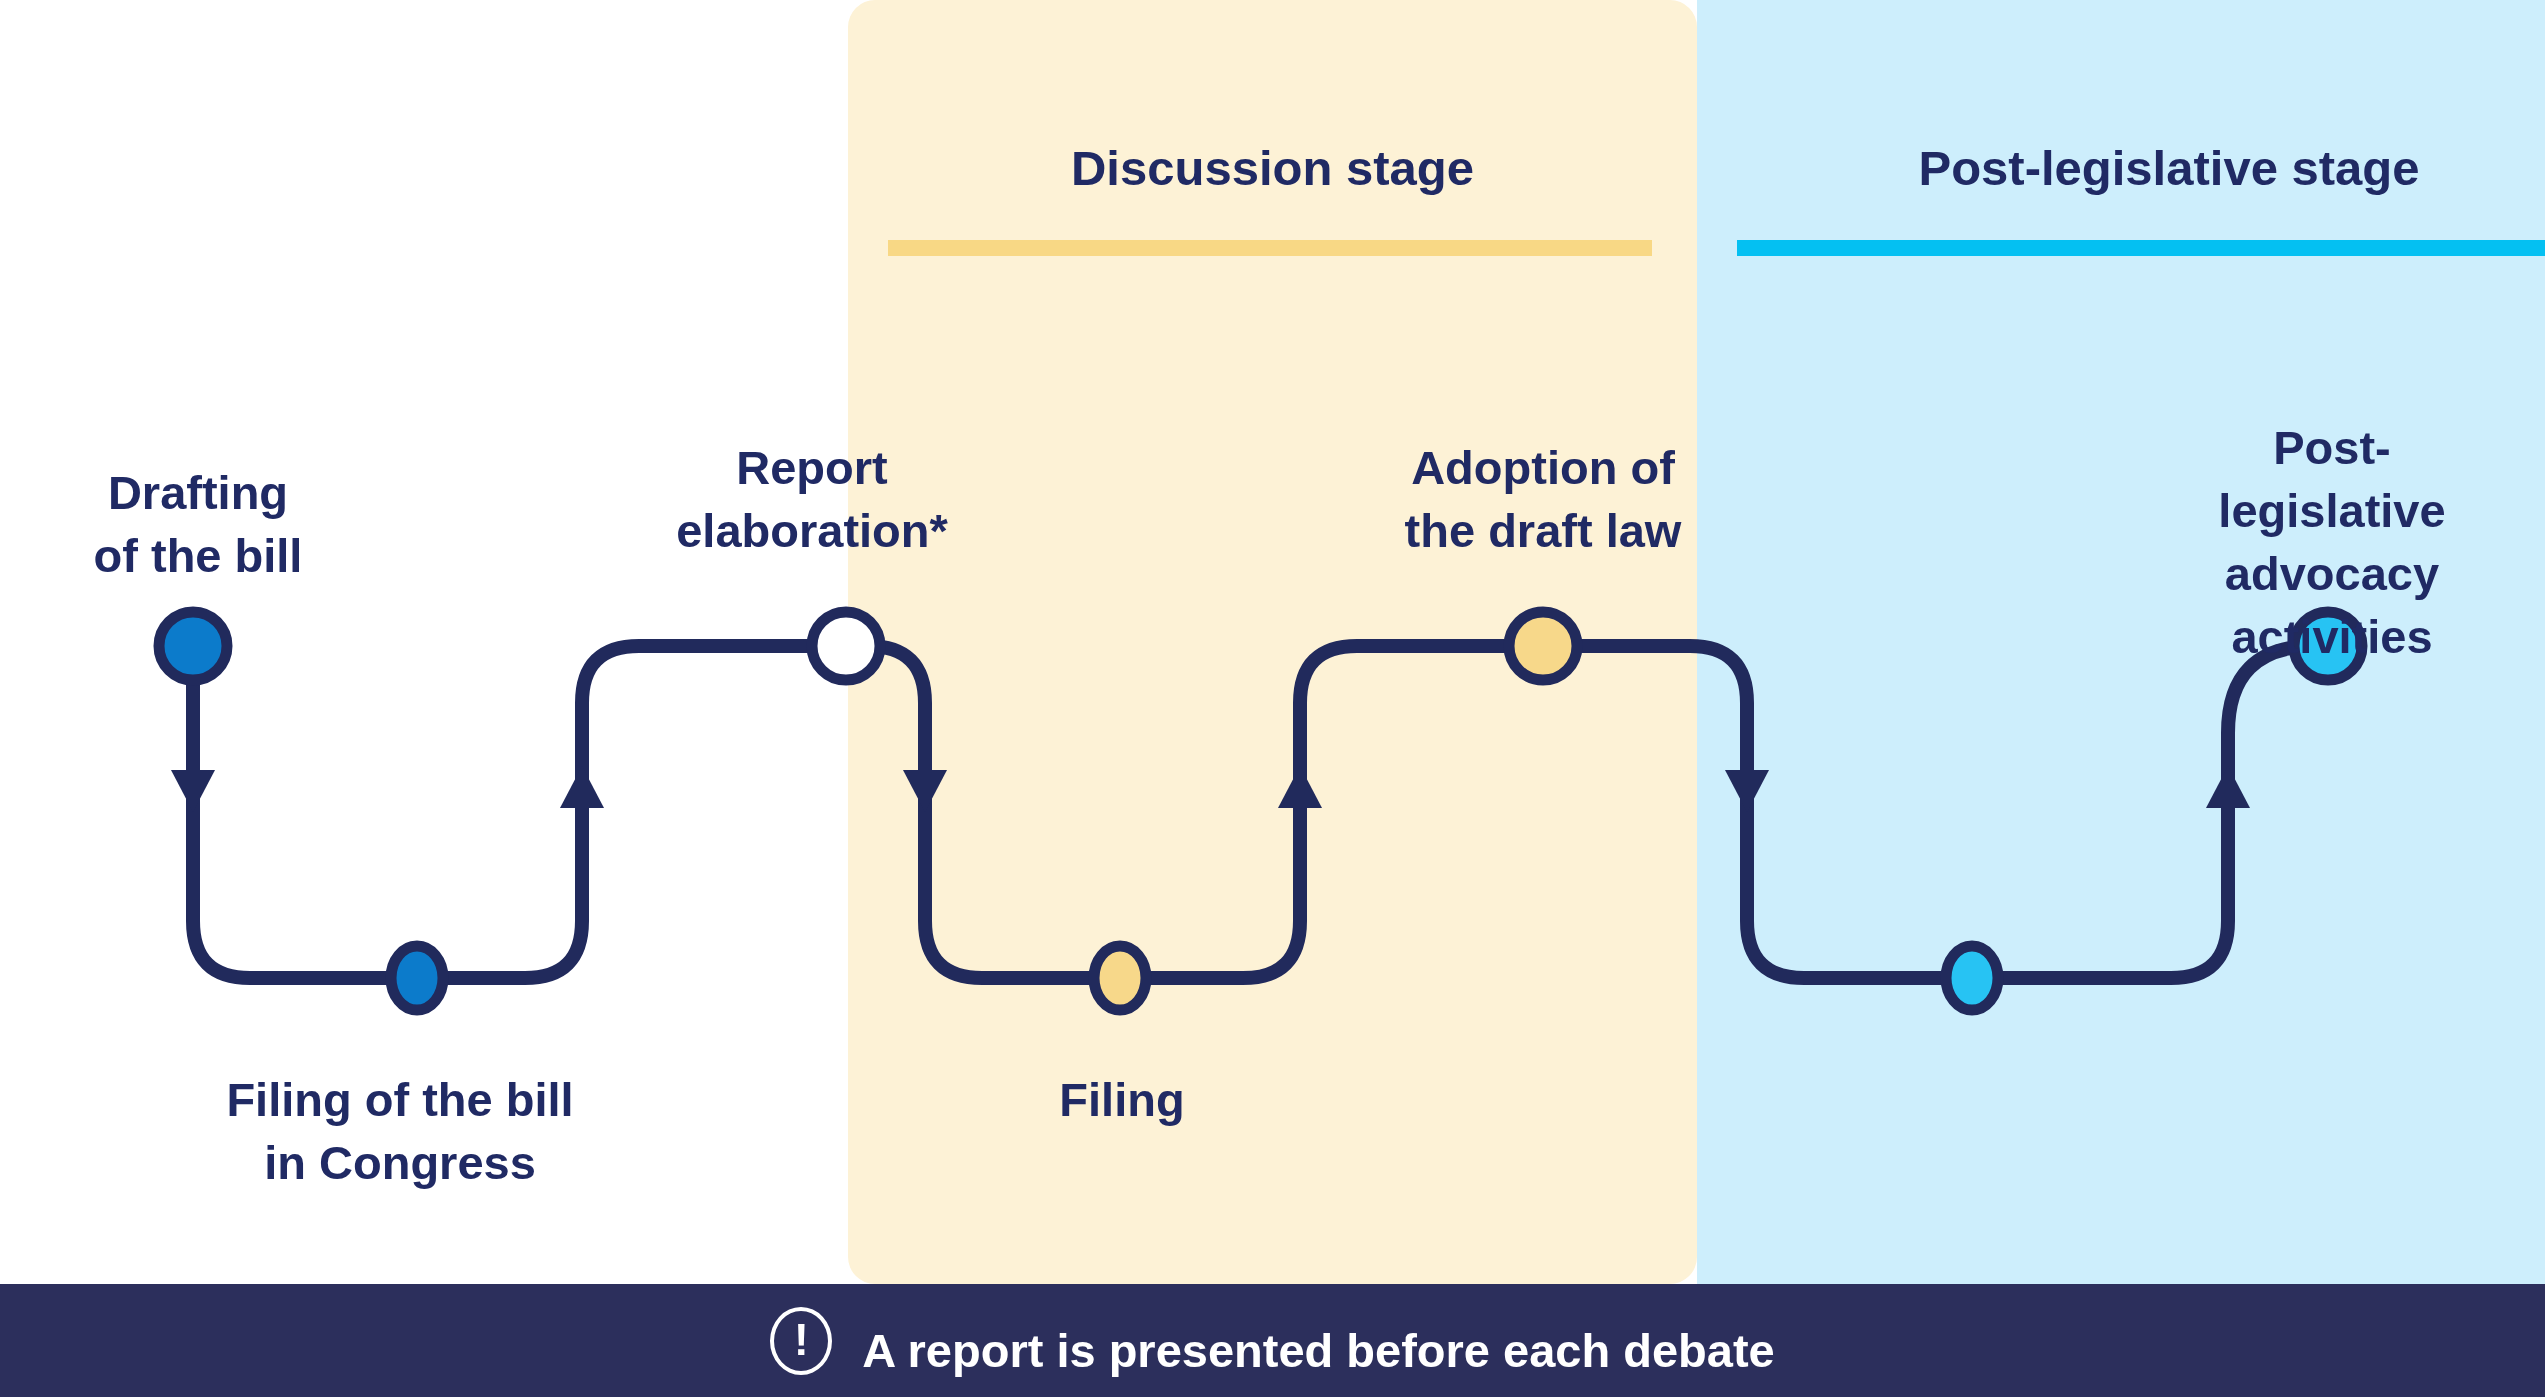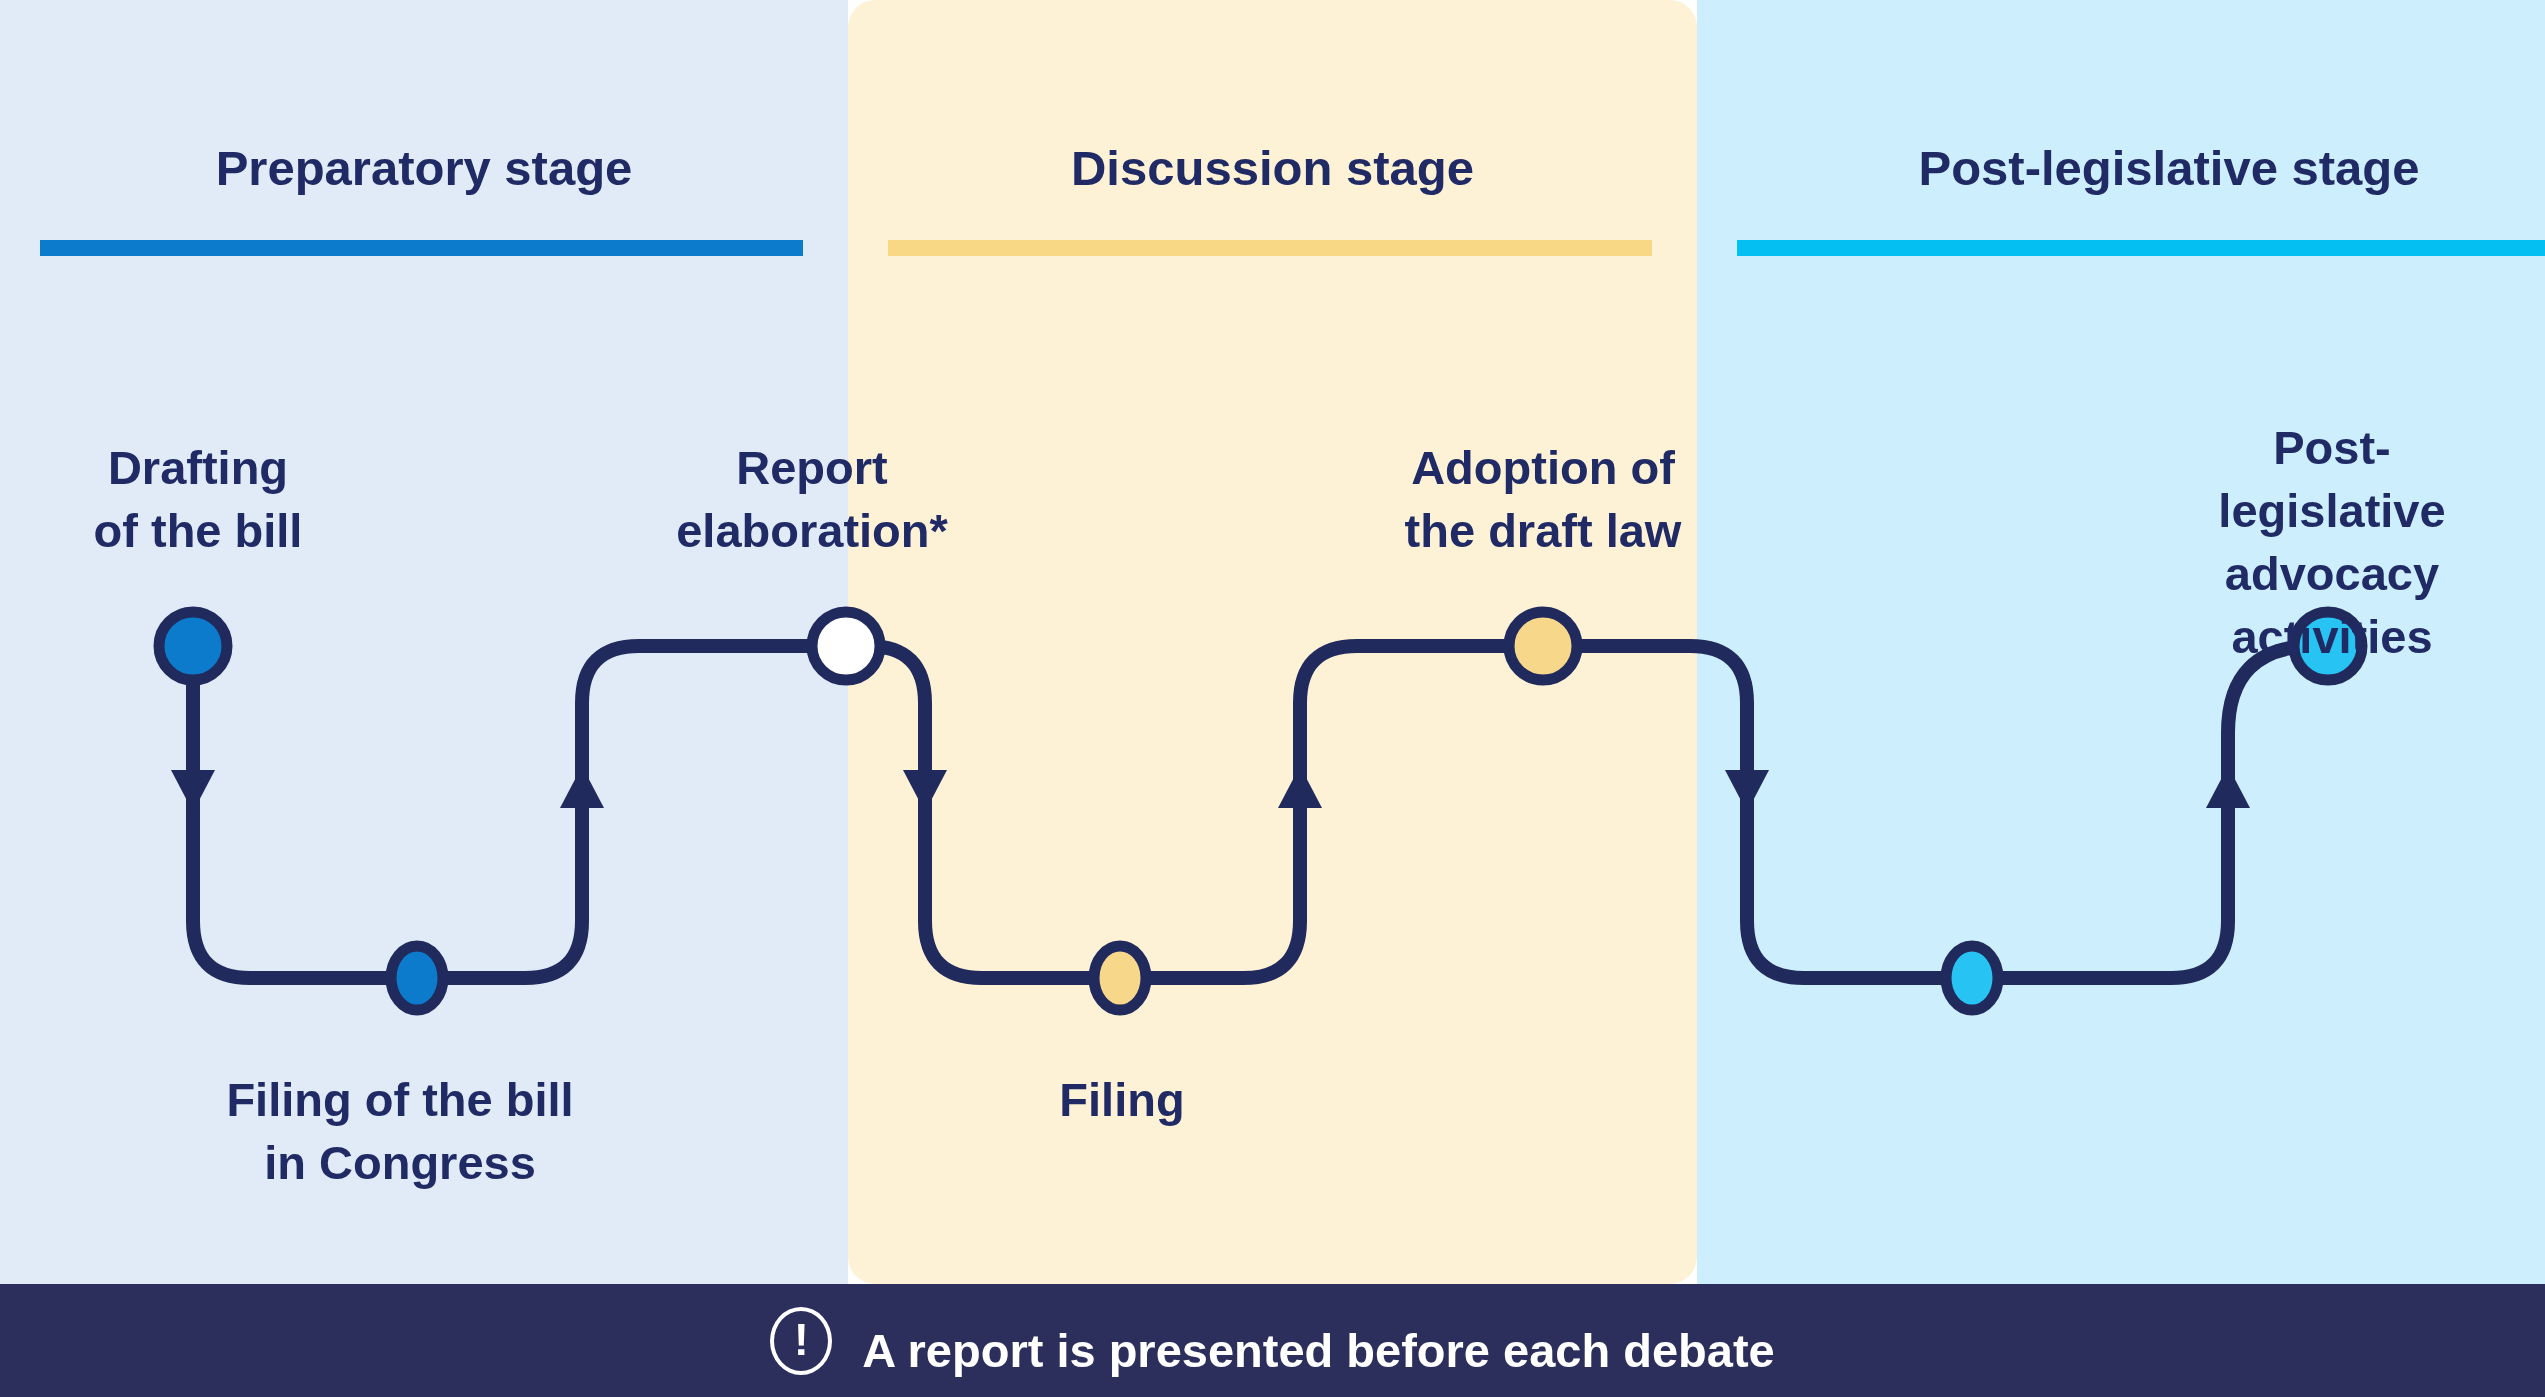--- a/index.html
+++ b/index.html
@@ -20,24 +20,20 @@
   .footer-icon{box-sizing:border-box;width:62px;height:68px;border:4.5px solid #ffffff;
     border-radius:50%;display:flex;align-items:center;justify-content:center;
     color:#ffffff;font-size:44px;font-weight:700;flex:0 0 auto;padding-bottom:2px;}
   .footer-text{font-size:47px;font-weight:700;margin-top:20px;}
 </style>
 </head>
 <body>
 
 <div class="canvas" style="color: rgb(32, 42, 100);">
 
-  <div class="panel panel-1" style="background: rgb(224, 235, 247);">
-    <div class="stage-title">Preparatory stage</div>
-    <div class="stage-underline" style="background: rgb(12, 123, 203);"></div>
-  </div>
   <div class="panel panel-2" style="background: rgb(253, 242, 214);">
     <div class="stage-title">Discussion stage</div>
     <div class="stage-underline" style="background: rgb(248, 216, 133);"></div>
   </div>
   <div class="panel panel-3" style="background: rgb(205, 238, 252);">
     <div class="stage-title">Post-legislative stage</div>
     <div class="stage-underline" style="background: rgb(4, 192, 242);"></div>
   </div>
 
   <svg class="flow-svg" width="2545" height="1397" viewBox="0 0 2545 1397">
@@ -64,21 +60,21 @@
 
     <circle cx="193" cy="646" r="34" stroke-width="11" stroke="#212a5c" fill="#0c7bcb"></circle>
     <ellipse cx="417" cy="978" rx="26" ry="32" stroke-width="11" stroke="#212a5c" fill="#0c7bcb"></ellipse>
     <circle cx="846" cy="646" r="34" stroke-width="11" stroke="#212a5c" fill="#ffffff"></circle>
     <ellipse cx="1120" cy="978" rx="26" ry="32" stroke-width="11" stroke="#212a5c" fill="#f7d88a"></ellipse>
     <circle cx="1543" cy="646" r="34" stroke-width="11" stroke="#212a5c" fill="#f7d88a"></circle>
     <ellipse cx="1972" cy="978" rx="26" ry="32" stroke-width="11" stroke="#212a5c" fill="#27c3f3"></ellipse>
     <circle cx="2328" cy="646" r="34" stroke-width="11" stroke="#212a5c" fill="#27c3f3"></circle>
   </svg>
 
-  <div class="node-label" style="left:198px; top:436px;">Drafting
+  <div class="node-label" style="left:198px; top:461px;">Drafting
 of the bill</div>
   <div class="node-label" style="left:400px; top:1068px;">Filing of the bill
 in Congress</div>
   <div class="node-label" style="left:812px; top:436px;">Report
 elaboration*</div>
   <div class="node-label" style="left:1122px; top:1068px;">Filing</div>
   <div class="node-label" style="left:1543px; top:436px;">Adoption of
 the draft law</div>
   <div class="node-label" style="left:2332px; top:416px;">Post-legislative
 advocacy

